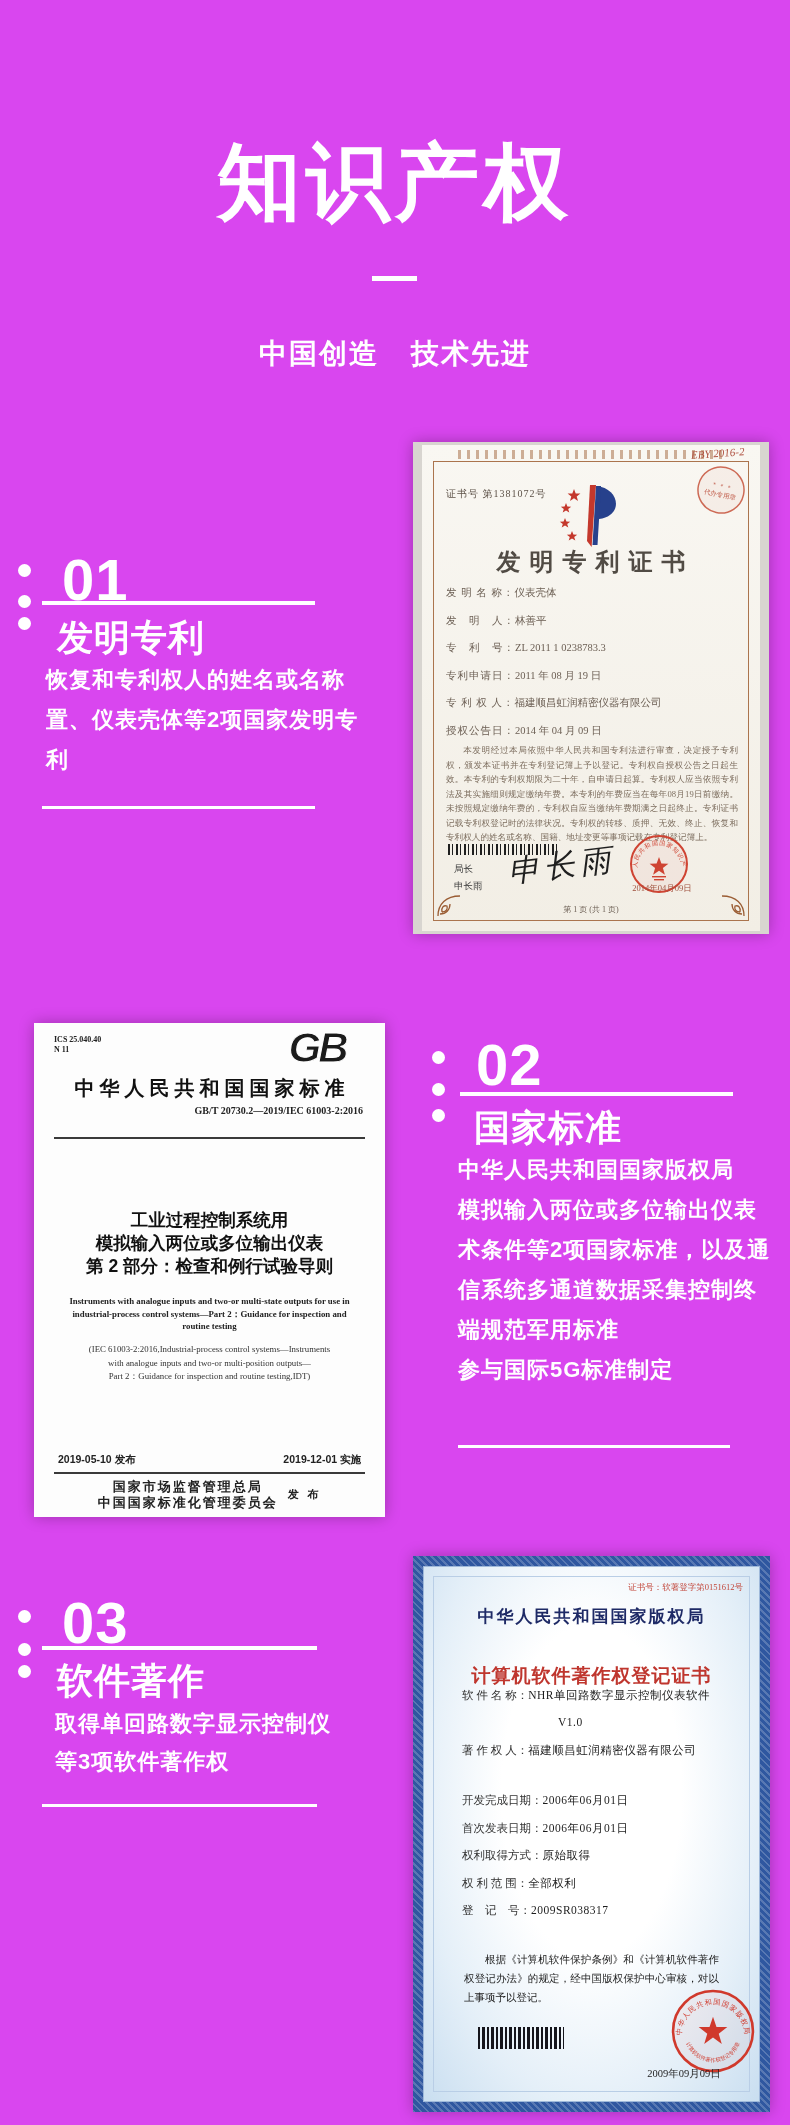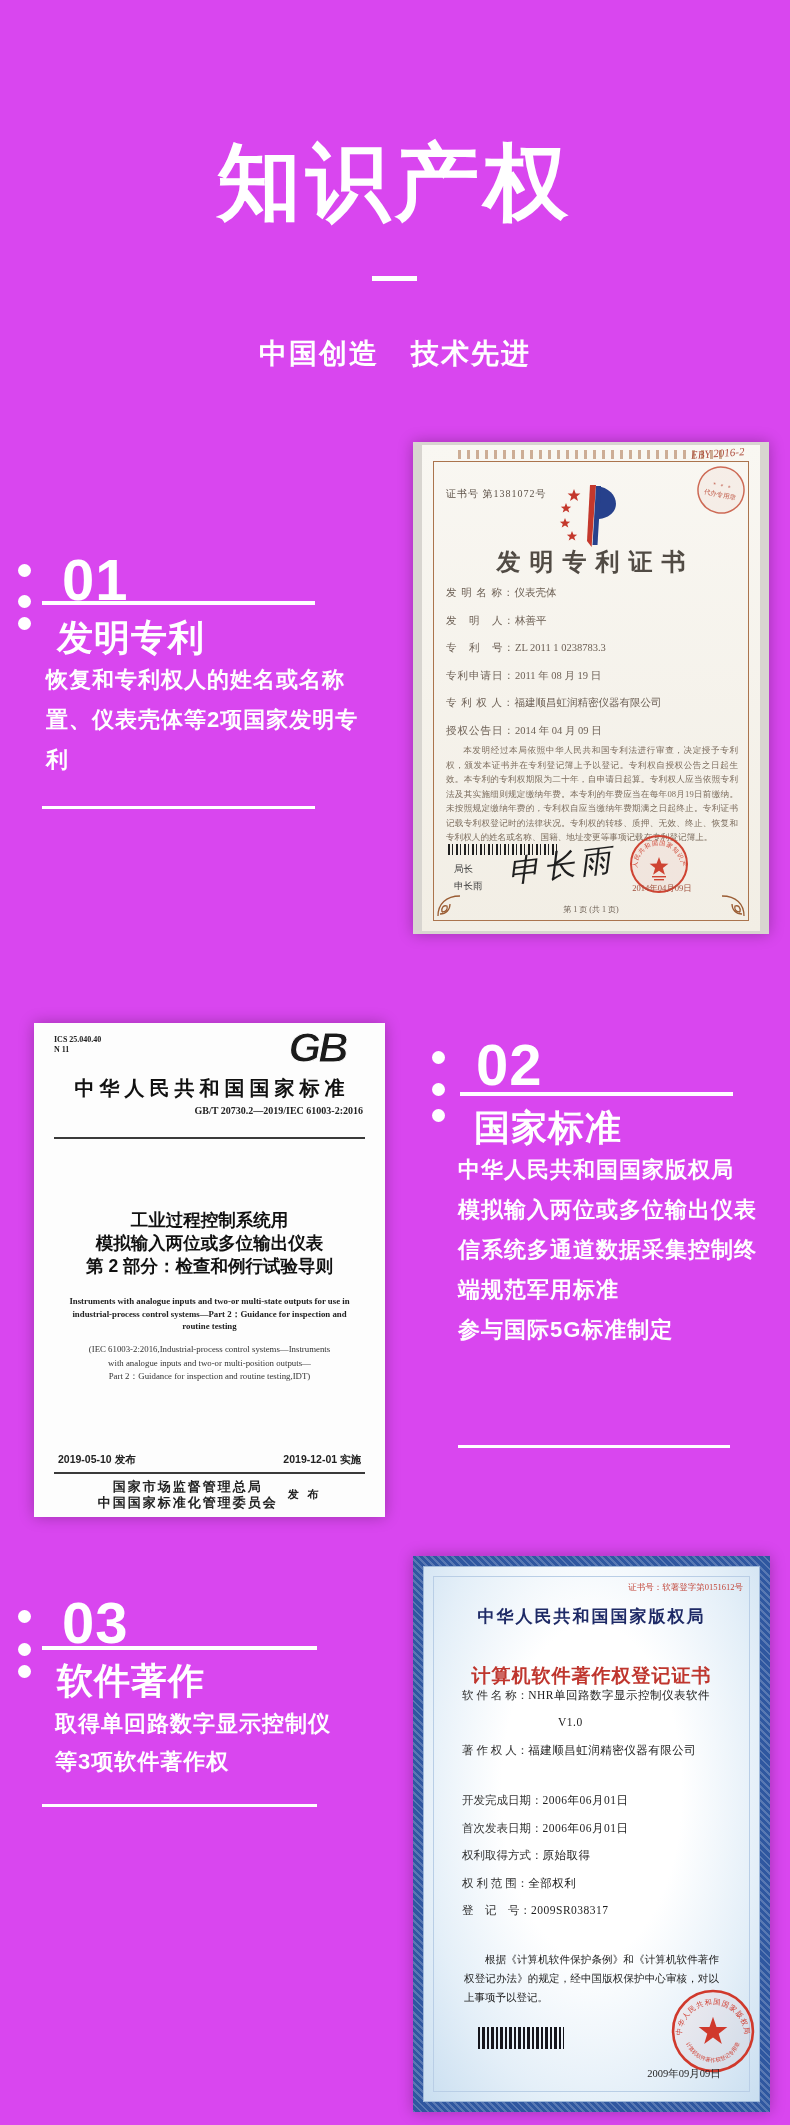--- a/index.html
+++ b/index.html
@@ -231,20 +231,21 @@
 
   <div class="abs dot d2a"></div>
   <div class="abs dot d2b"></div>
   <div class="abs dot d2c"></div>
   <div class="abs sec-num n2">02</div>
   <div class="abs sec-rule u2"></div>
   <div class="abs sec-heading h2x">国家标准</div>
   <div class="abs sec-body lh40 b2">
     <div>中华人民共和国国家版权局</div>
     <div>模拟输入两位或多位输出仪表</div>
+    <div>术条件等2项国家标准，以及通</div>
     <div>信系统多通道数据采集控制终</div>
     <div>端规范军用标准</div>
     <div>参与国际5G标准制定</div>
   </div>
   <div class="abs sec-rule-thin r2"></div>
 
   <div class="abs dot d3a"></div>
   <div class="abs dot d3b"></div>
   <div class="abs dot d3c"></div>
   <div class="abs sec-num n3">03</div>

